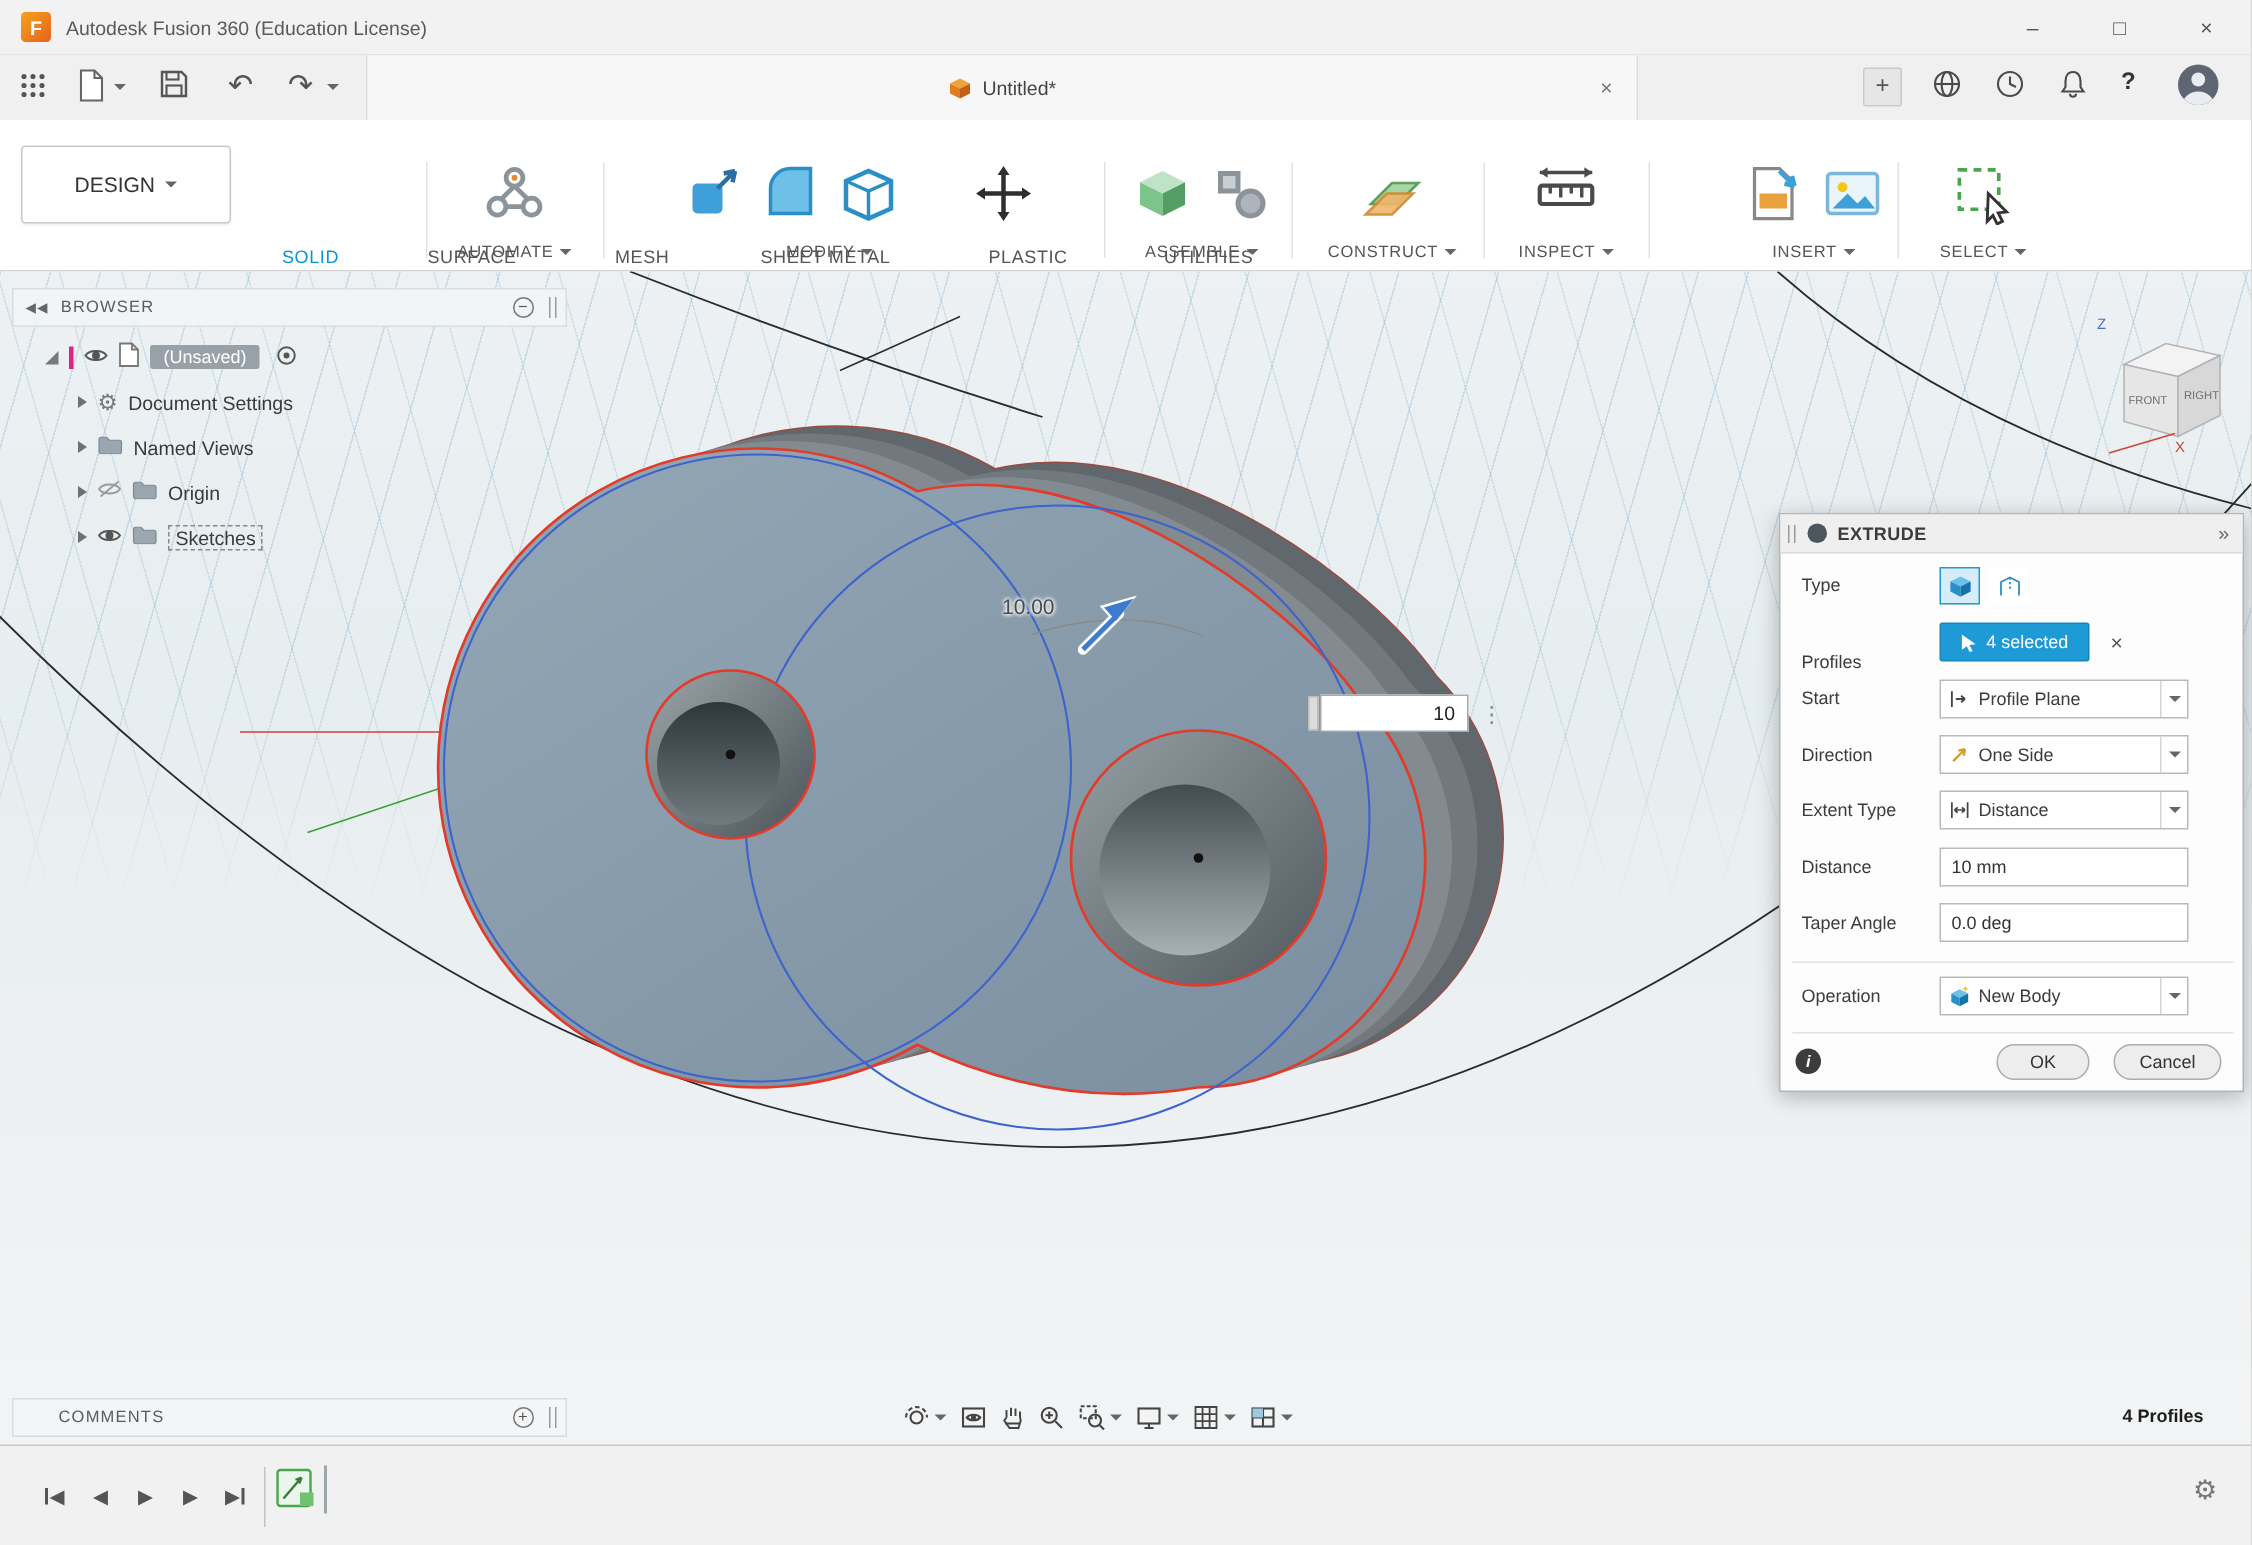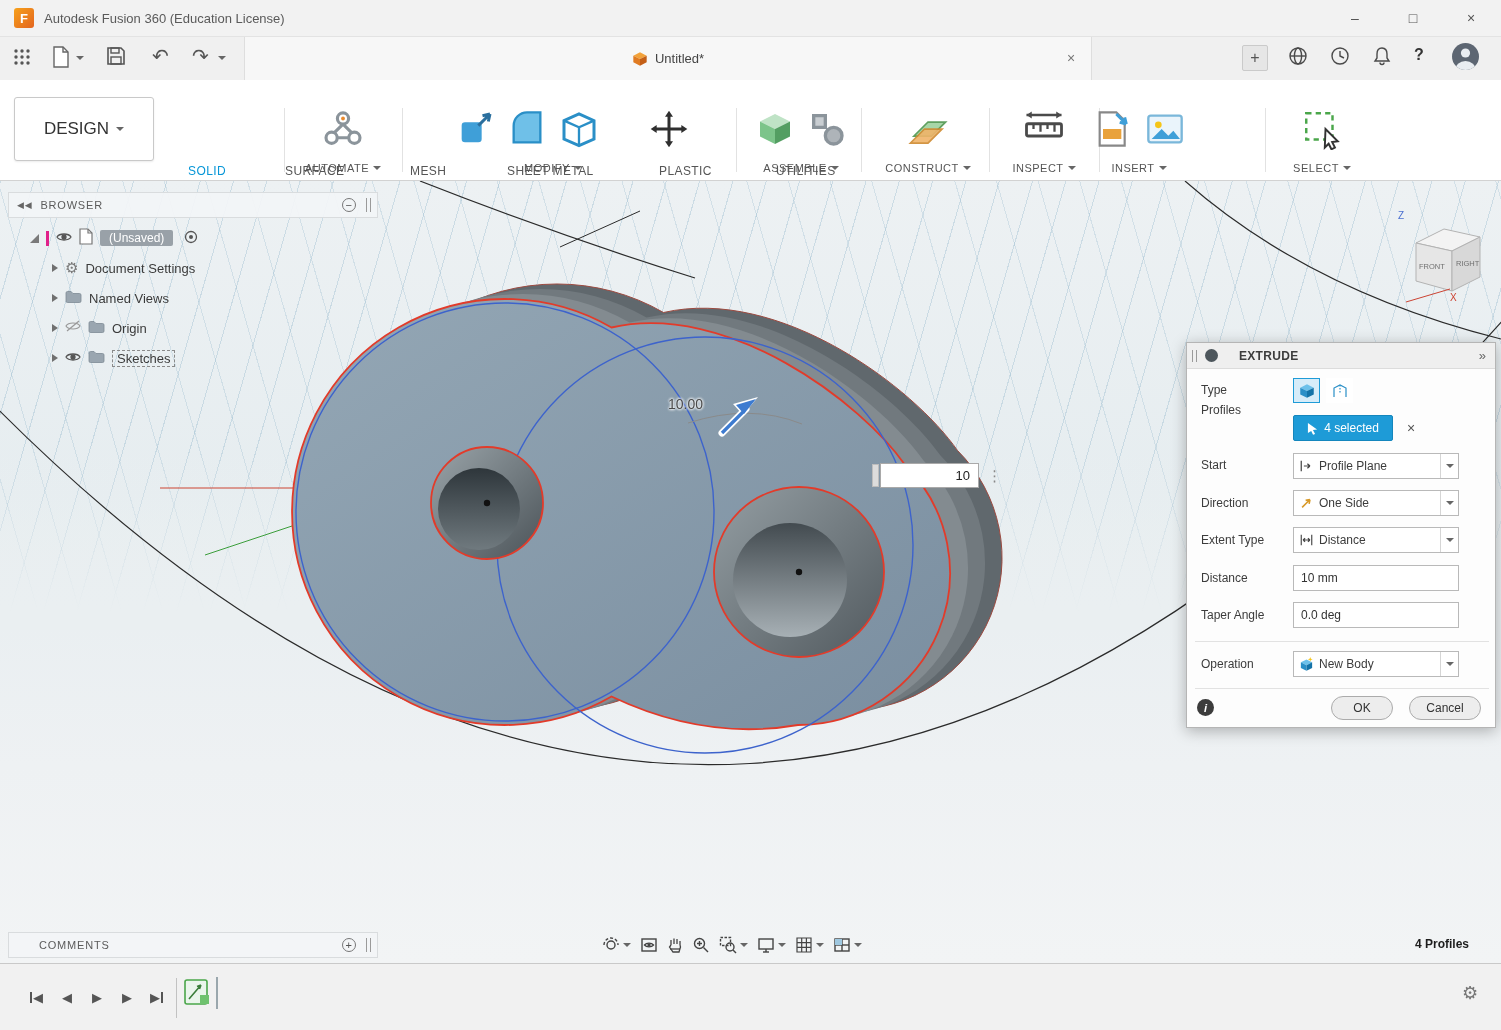--- a/index.html
+++ b/index.html
@@ -33,24 +33,24 @@
              border:1px solid #cacaca; border-radius:2px; color:#555; font-size:16px;
              display:flex; align-items:center; justify-content:center; }
   .avatar { position:absolute; left:1452px; top:6px; width:27px; height:27px; border-radius:50%;
             background:#5d6672; overflow:hidden; }
 
   
   .ribbon { position:absolute; left:0; top:80px; width:1501px; height:101px; background:#fff;
             border-bottom:1px solid #d2d2d2; }
   .rtab { position:absolute; top:84px; font-size:12px; letter-spacing:.4px; color:#555; padding-bottom:4px; }
   .rtab.active { color:#0696d7; border-bottom:3px solid #0696d7; }
-  .designbtn { position:absolute; left:14px; top:17px; width:140px; height:64px; background:#fff;
+  .designbtn { position:absolute; left:14px; top:17px; width:140px; height:52px; background:#fff;
                border:1px solid #c9c9c9; border-radius:3px; box-shadow:0 1px 2px rgba(0,0,0,.08);
                display:flex; align-items:center; justify-content:center; gap:7px;
-               font-size:17px; color:#333; }
+               font-size:14px; color:#333; }
   .rgroup { position:absolute; top:26px; height:72px; display:flex; flex-direction:column;
             align-items:center; justify-content:space-between; padding-bottom:4px; }
   .gicons { display:flex; align-items:center; gap:12px; height:50px; }
   .glabel { font-size:11px; color:#555; letter-spacing:.5px; display:flex; align-items:center; gap:4px; }
   .gsep { position:absolute; top:28px; width:1px; height:64px; background:#e2e2e2; }
 
   
   .canvasbg { position:absolute; left:0; top:181px; width:1501px; height:782px;
               background:linear-gradient(180deg,#edf1f3 0%,#e6edf0 40%,#eef1f3 75%,#f2f4f5 100%); }
   .grid { position:absolute; left:0; top:181px; width:1501px; height:445px;
@@ -303,21 +303,21 @@
               <path d="M2 4 l3 -2 v4 Z M22 4 l-3 -2 v4 Z" fill="#4a4a4a"></path>
             </svg></span>
       </div>
       <div class="glabel">
         <span>INSPECT</span>
           <span class="caret"></span>
       </div>
     </div>
     <div class="gsep" style="left:1099px;"></div>
 
-    <div class="rgroup" style="left:1058px;width:162px;align-items:center;">
+    <div class="rgroup" style="left:1128px;width:162px;align-items:center;">
       <div class="gicons">
         <span><svg width="40" height="40" viewBox="0 0 24 24">
           <path d="M4 2 H14 L19 7 V22 H4 Z" fill="#fff" stroke="#888" stroke-width="1.3"></path>
           <rect x="6" y="12" width="11" height="6" fill="#e9a23b"></rect>
           <path d="M14 3 L20 9 M20 9 l-1 -4 M20 9 l-4 -1" stroke="#3f9fd8" stroke-width="1.8" fill="none"></path>
             </svg></span>
         <span><svg width="40" height="40" viewBox="0 0 24 24">
           <rect x="2" y="4" width="20" height="16" rx="1.5" fill="#eaf4fb" stroke="#7ab7da" stroke-width="1.4"></rect>
           <circle cx="8" cy="9.5" r="2" fill="#f5c518"></circle>
               <path d="M4 18 L10 12 L14 16 L17 13 L21 18 Z" fill="#3f9fd8"></path>
@@ -580,42 +580,42 @@
       <span class="caret"></span>
     </span>
   </div>
 
   <div class="profcount">4 Profiles</div>
 
   <div class="dialog">
     <div class="dhead">
       <span class="grip2" style="margin-left:5px;height:12px;"></span>
       <span style="margin-left:8px;width:13px;height:13px;border-radius:50%;background:#4d565c;display:inline-block;"></span>
-      <span style="margin-left:21px;font-weight:bold;color:#3c3c3c;letter-spacing:.3px;">EXTRUDE</span>
+      <span style="margin-left:7px;font-weight:bold;color:#3c3c3c;letter-spacing:.3px;">EXTRUDE</span>
       <span style="margin-left:auto;margin-right:9px;color:#666;font-size:13px;">»</span>
     </div>
 
     <span class="dlabel" style="top:40px;">Type</span>
     <div class="dctl" style="top:35px;display:flex;gap:6px;">
       <span class="typebtn sel">
         <svg width="18" height="18" viewBox="0 0 24 24">
             <polygon points="12,3 21,7.5 12,12 3,7.5" fill="#6cc0ea"></polygon>
             <polygon points="3,7.5 12,12 12,21 3,16.5" fill="#2a8fc7"></polygon>
             <polygon points="21,7.5 12,12 12,21 21,16.5" fill="#1473a8"></polygon>
           </svg>
       </span>
       <span class="typebtn" style="border:none;">
         <svg width="18" height="18" viewBox="0 0 24 24" fill="none" stroke="#2a8fc7" stroke-width="1.6">
             <path d="M4 20 V8 L12 4 L20 8 V20"></path>
             <path d="M12 4 V16" stroke-dasharray="2 2"></path>
           </svg>
       </span>
     </div>
 
-    <span class="dlabel" style="top:60px;">Profiles</span>
+    <span class="dlabel" style="top:91px;">Profiles</span>
     <div class="dctl" style="top:72px;display:flex;align-items:center;">
       <span class="profbtn">
         <svg width="11" height="13" viewBox="0 0 12 14">
             <path d="M1 1 L11 8 L6.5 8.6 L8.8 13 L6.6 13.8 L4.6 9.6 L1 12 Z" fill="#fff"></path>
           </svg>
         <span>4 selected</span>
       </span>
       <span style="margin-left:14px;color:#555;font-size:14px;">×</span>
     </div>
 

